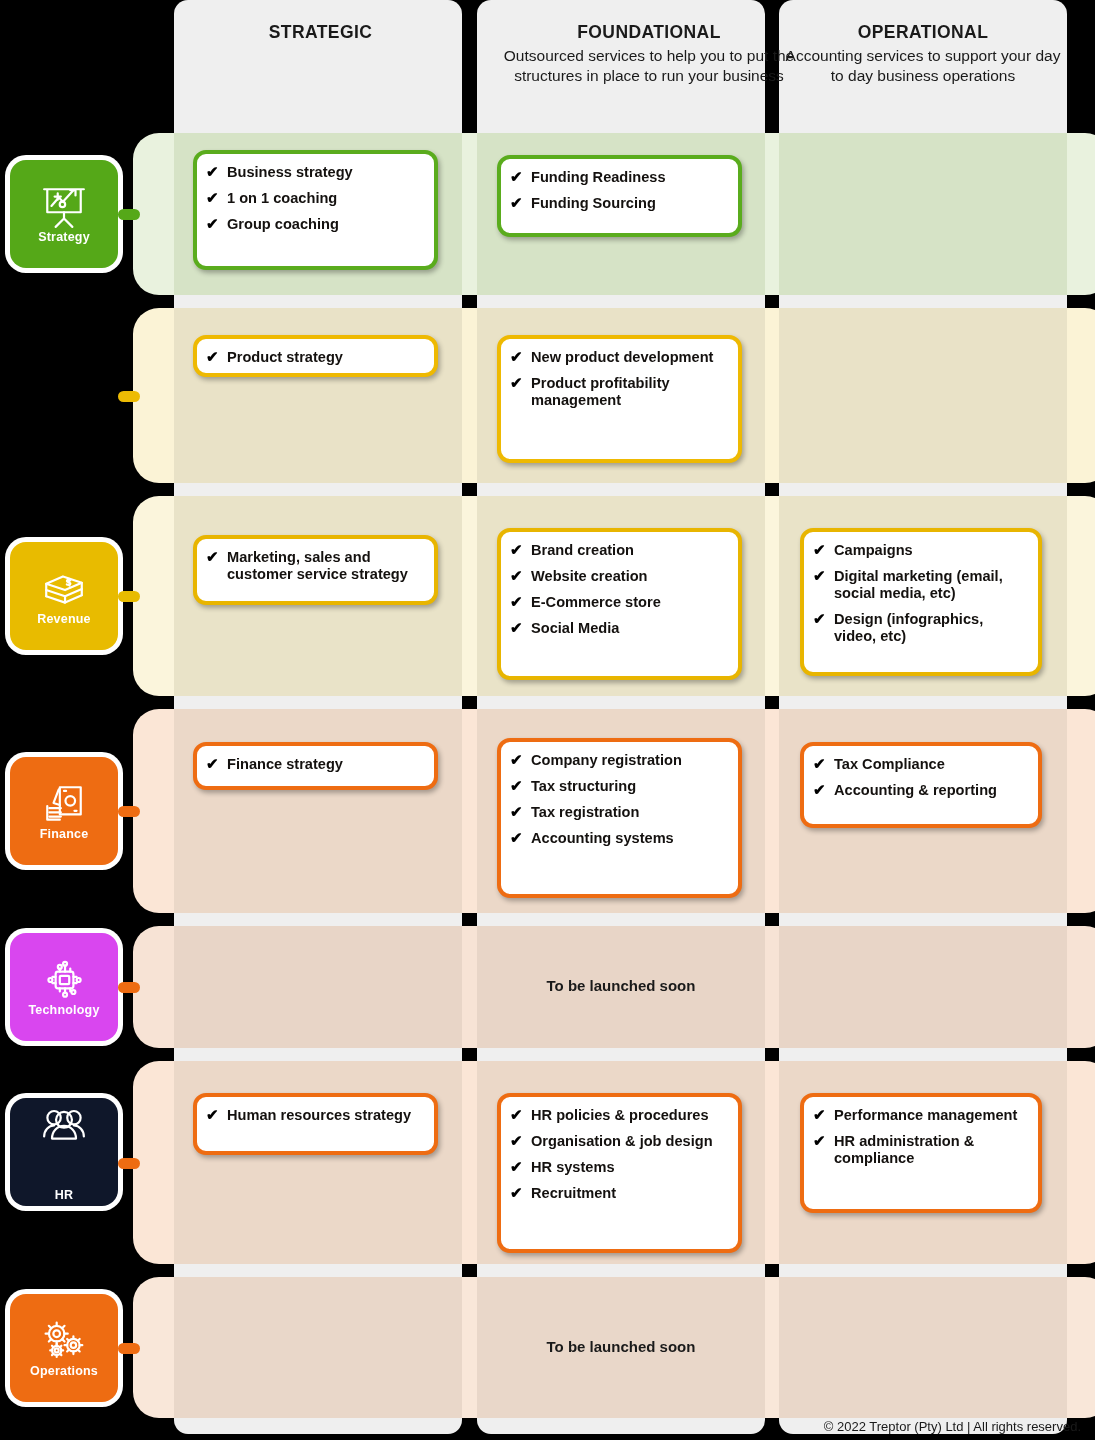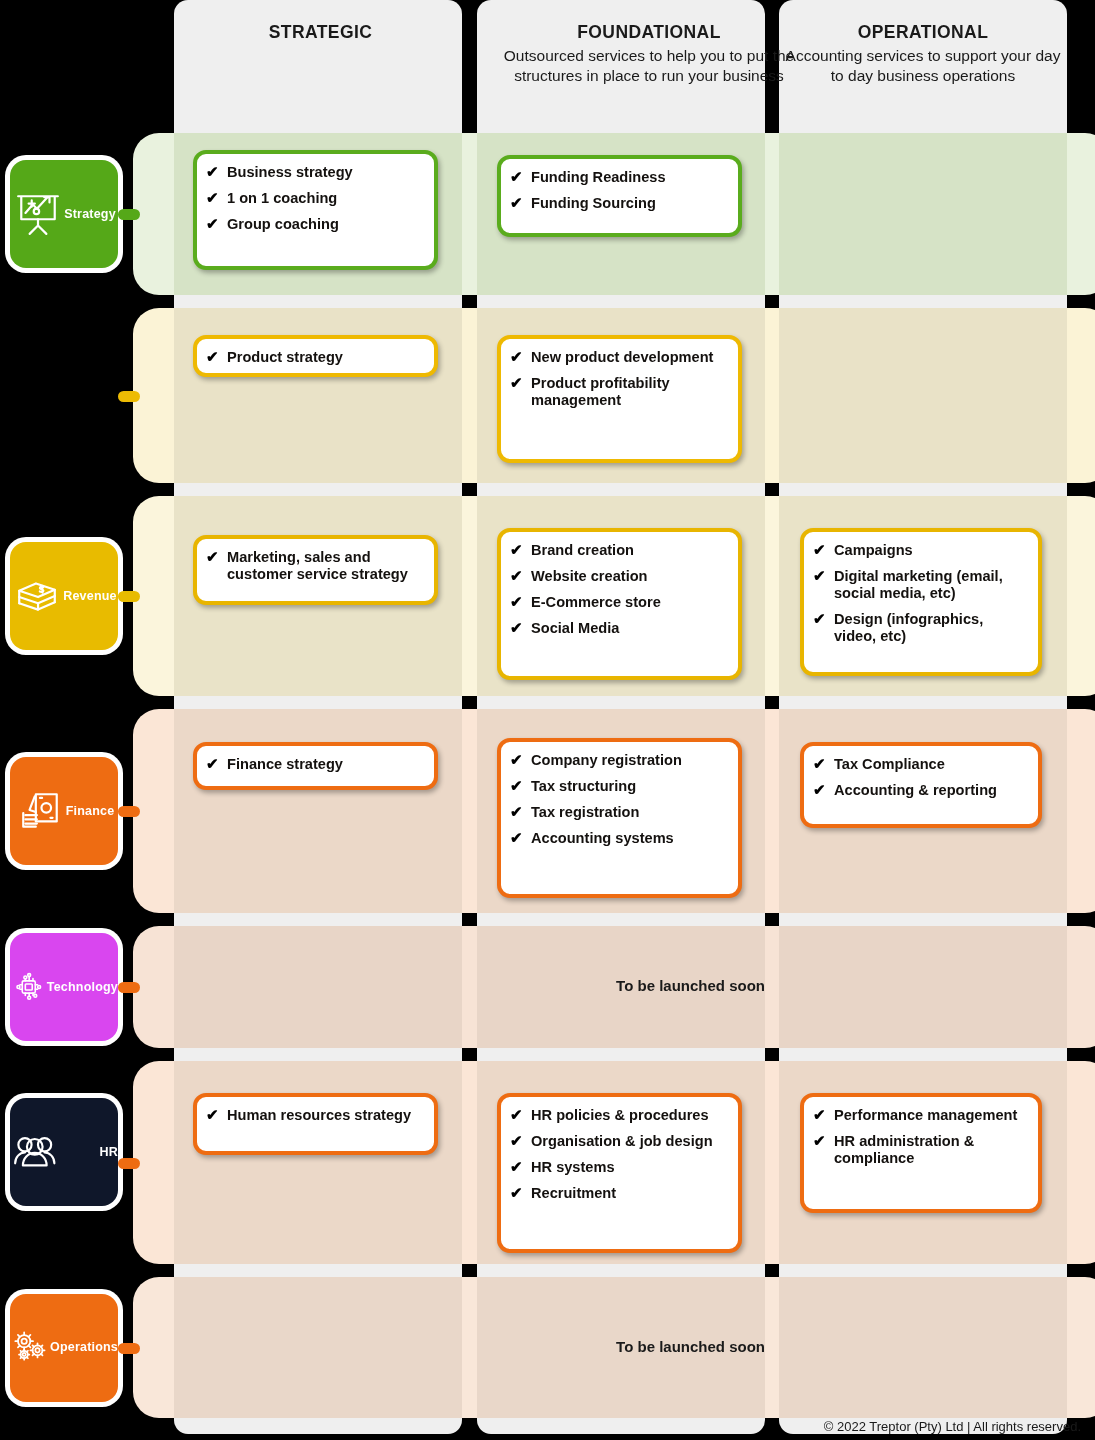--- a/index.html
+++ b/index.html
@@ -61,21 +61,21 @@
   
   .side-tile {
     position: absolute;
     left: 10px;
     width: 108px;
     height: 108px;
     border-radius: 16px;
     z-index: 8;
     box-shadow: 0 0 0 5px #ffffff, 2px 3px 5px rgba(0,0,0,.35);
     display: flex;
-    flex-direction: row;
+    flex-direction: column;
     align-items: center;
     justify-content: center;
   }
   .side-tile .ic {
     width: 52px;
     height: 46px;
     display: block;
     margin-bottom: 1px;
   }
   .side-tile .ic svg { display: block; width: 100%; height: 100%; }
@@ -127,21 +127,21 @@
   .card li .ck {
     position: absolute;
     left: 0; top: -1px;
     font-size: 15px;
     font-weight: bold;
     color: #000;
   }
 
   .soon {
     position: absolute;
-    text-align: right;
+    text-align: center;
     font-size: 15px;
     font-weight: bold;
     color: #1a1a1a;
     z-index: 7;
   }
 
   .footer {
     position: absolute;
     right: 14px;
     bottom: 6px;

